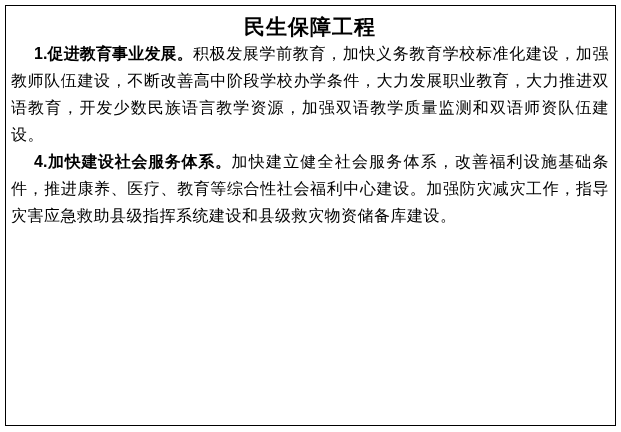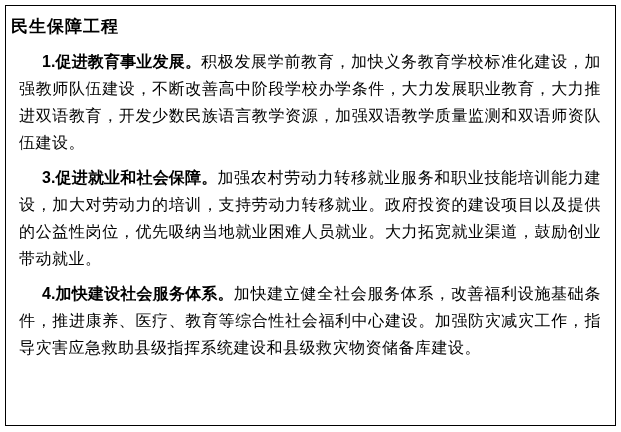--- a/index.html
+++ b/index.html
@@ -15,30 +15,30 @@
     left: 5px;
     top: 5px;
     right: 5px;
     bottom: 6px;
     border: 1px solid #000000;
     box-sizing: border-box;
     padding: 7px 6px 0 5px;
     color: #000000;
   }
   .doc-title {
-    text-align: left;
+    text-align: center;
     font-family: "Liberation Sans", "DejaVu Sans", sans-serif;
     font-weight: bold;
-    font-size: 17px;
+    font-size: 21px;
     line-height: 27px;
     letter-spacing: 1px;
     color: #000000;
   }
   .para {
-    margin: 8px;
+    margin: 0;
     font-family: "Liberation Serif", "DejaVu Serif", serif;
     font-size: 16px;
     line-height: 27px;
     text-align: justify;
     text-indent: 23px;
     color: #000000;
     letter-spacing: 0.5px;
   }
   .para .lead {
     font-family: "Liberation Sans", "DejaVu Sans", sans-serif;
@@ -48,16 +48,15 @@
 </style>
 </head>
 <body>
 
 <div class="page">
   <div class="doc-title">民生保障工程</div>
 
   <p class="para"><span class="lead">1.促进教育事业发展。</span><span>积极发展学前教育，加快义务教育学校标准化建设，加强教师队伍建设，不断改善高中阶段学校办学条件，大力发展职业教育，大力推进双语教育，开发少数民族语言教学资源，加强双语教学质量监测和双语师资队伍建设。</span></p>
 
 
-  <p class="para"><span class="lead">3.促进就业和社会保障。</span><span>加强农村劳动力转移就业服务和职业技能培训能力建设，加大对劳动力的培训，支持劳动力转移就业。政府投资的建设项目以及提供的公益性岗位，优先吸纳当地就业困难人员就业。大力拓宽就业渠道，鼓励创业带动就业。</span></p>
 
   <p class="para"><span class="lead">4.加快建设社会服务体系。</span><span>加快建立健全社会服务体系，改善福利设施基础条件，推进康养、医疗、教育等综合性社会福利中心建设。加强防灾减灾工作，指导灾害应急救助县级指挥系统建设和县级救灾物资储备库建设。</span></p>
 </div>
 
 </body></html>

